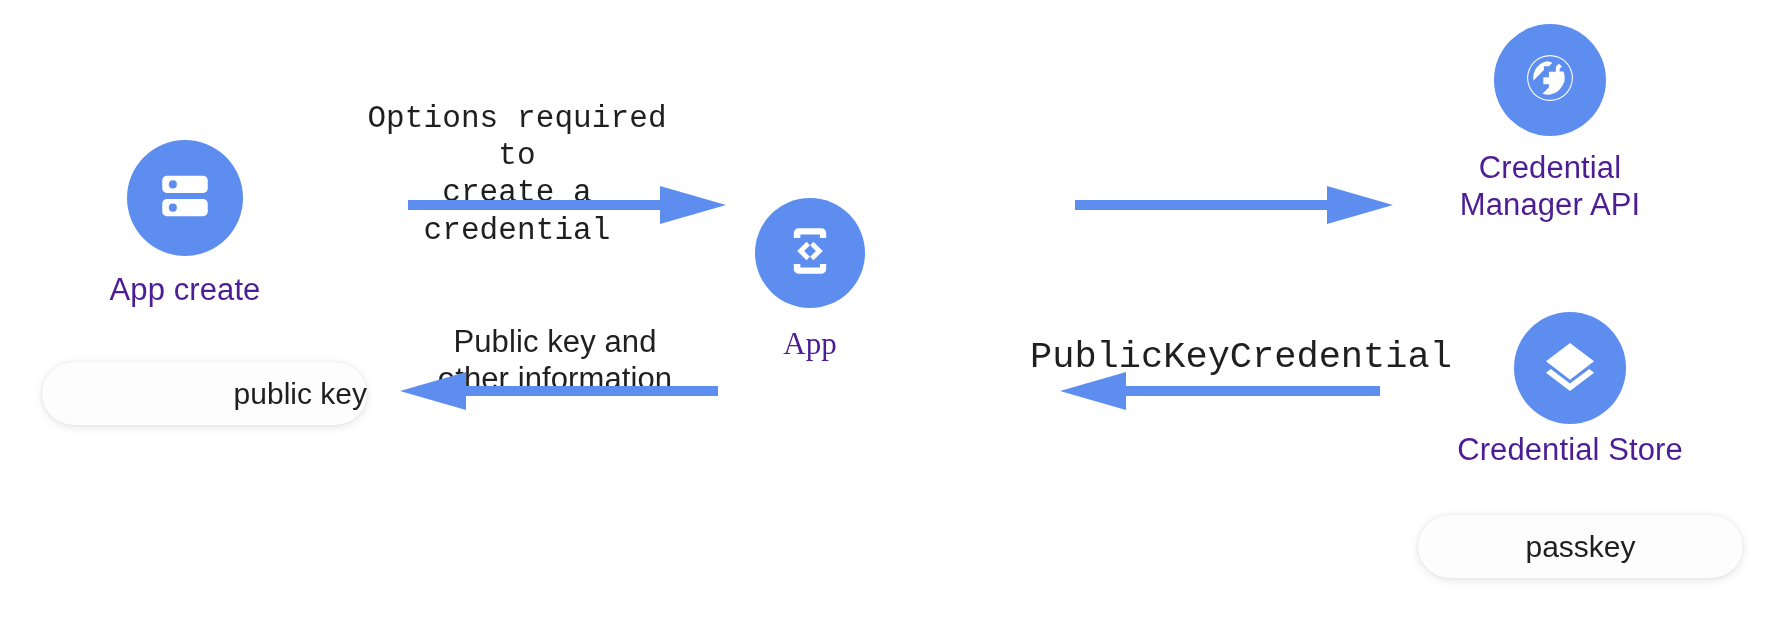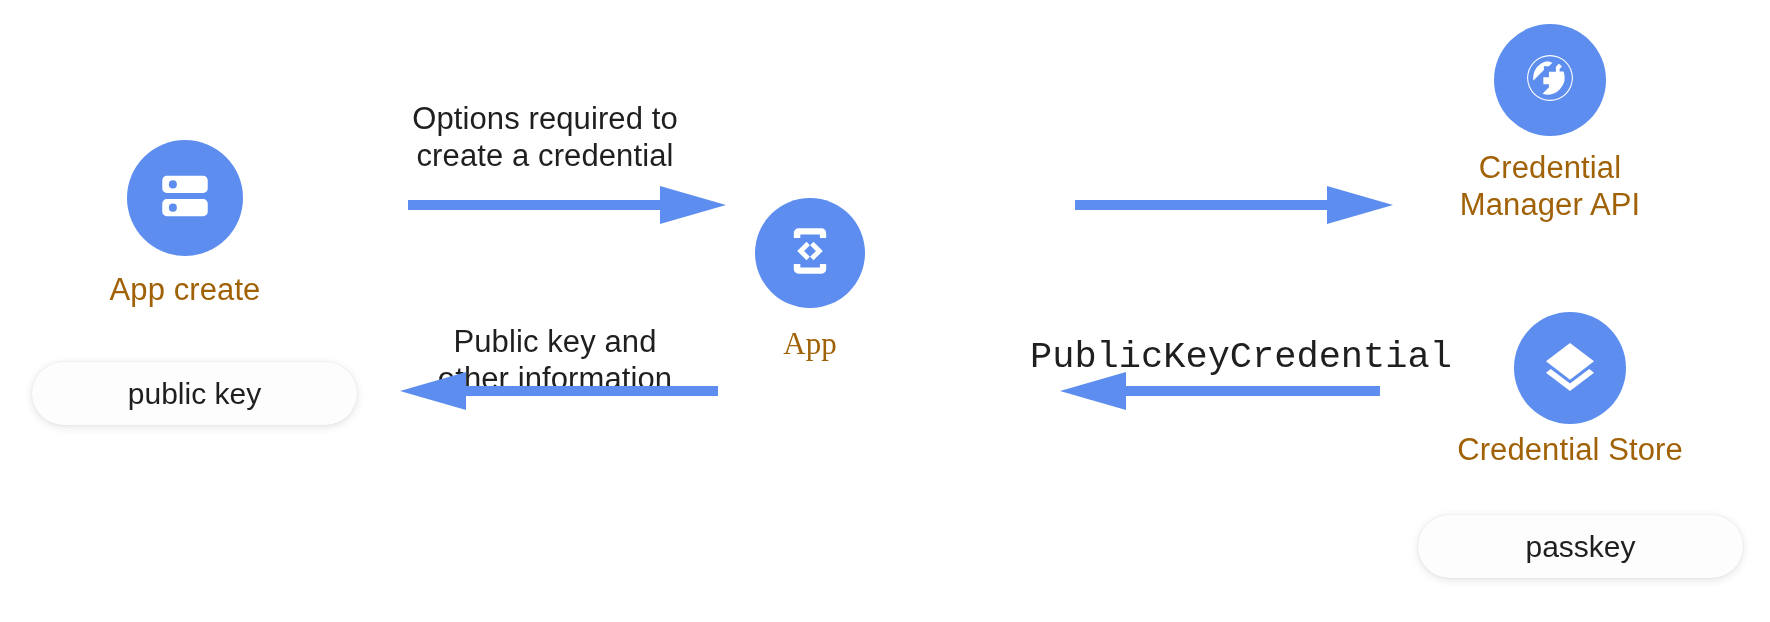--- a/index.html
+++ b/index.html
@@ -29,21 +29,21 @@
   }
   .disc {
     border-radius: 50%;
     background: #5c8def;
     display: flex;
     align-items: center;
     justify-content: center;
     flex: none;
   }
   .node-label {
-    color: #a16207;
+    color: #4c1d95;
     font-size: 31px;
     line-height: 1.18;
     text-align: center;
     white-space: pre-line;
     letter-spacing: 0.1px;
   }
 
   
   #node-app-server { left: 95px; top: 140px; width: 180px; }
   #node-app-server .disc { width: 116px; height: 116px; }
@@ -66,21 +66,21 @@
     position: absolute;
     background: #fdfdfd;
     border-radius: 999px;
     display: flex;
     align-items: center;
     justify-content: center;
     box-shadow: 0 2px 9px rgba(60,64,67,0.14), 0 0 2px rgba(60,64,67,0.10);
     color: #1f1f1f;
     font-size: 30px;
   }
-  #pill-public-key { left: 32px; top: 362px; width: 325px; height: 63px; }
+  #pill-public-key { left: 42px; top: 362px; width: 325px; height: 63px; justify-content: flex-end; }
   #pill-passkey   { left: 1418px; top: 515px; width: 325px; height: 63px; }
 
   
   .arrow {
     position: absolute;
     height: 46px;
     display: block;
   }
   .arrow svg { display: block; overflow: visible; }
 
@@ -92,21 +92,21 @@
     text-align: center;
     white-space: pre-line;
     letter-spacing: 0.1px;
   }
   .arrow-label.mono {
     font-family: "Liberation Mono", monospace;
     font-size: 37px;
     letter-spacing: 0;
   }
 
-  #label-options   { left: 390px;  top: 100px; width: 310px; }
+  #label-options   { left: 362px;  top: 100px; width: 310px; font-family: Liberation Mono, monospace; }
   #arrow-options   { left: 408px;  top: 182px; width: 318px; }
 
   #label-request   { left: 1060px; top: 100px; width: 300px; }
   #arrow-request   { left: 1075px; top: 182px; width: 318px; }
 
   #label-pubkey    { left: 405px;  top: 290px; width: 300px; margin-top: 33px; }
   #arrow-pubkey    { left: 400px;  top: 368px; width: 318px; }
 
   #label-pkc       { left: 1030px; top: 335px; width: 380px; }
   #arrow-pkc       { left: 1060px; top: 368px; width: 320px; }

